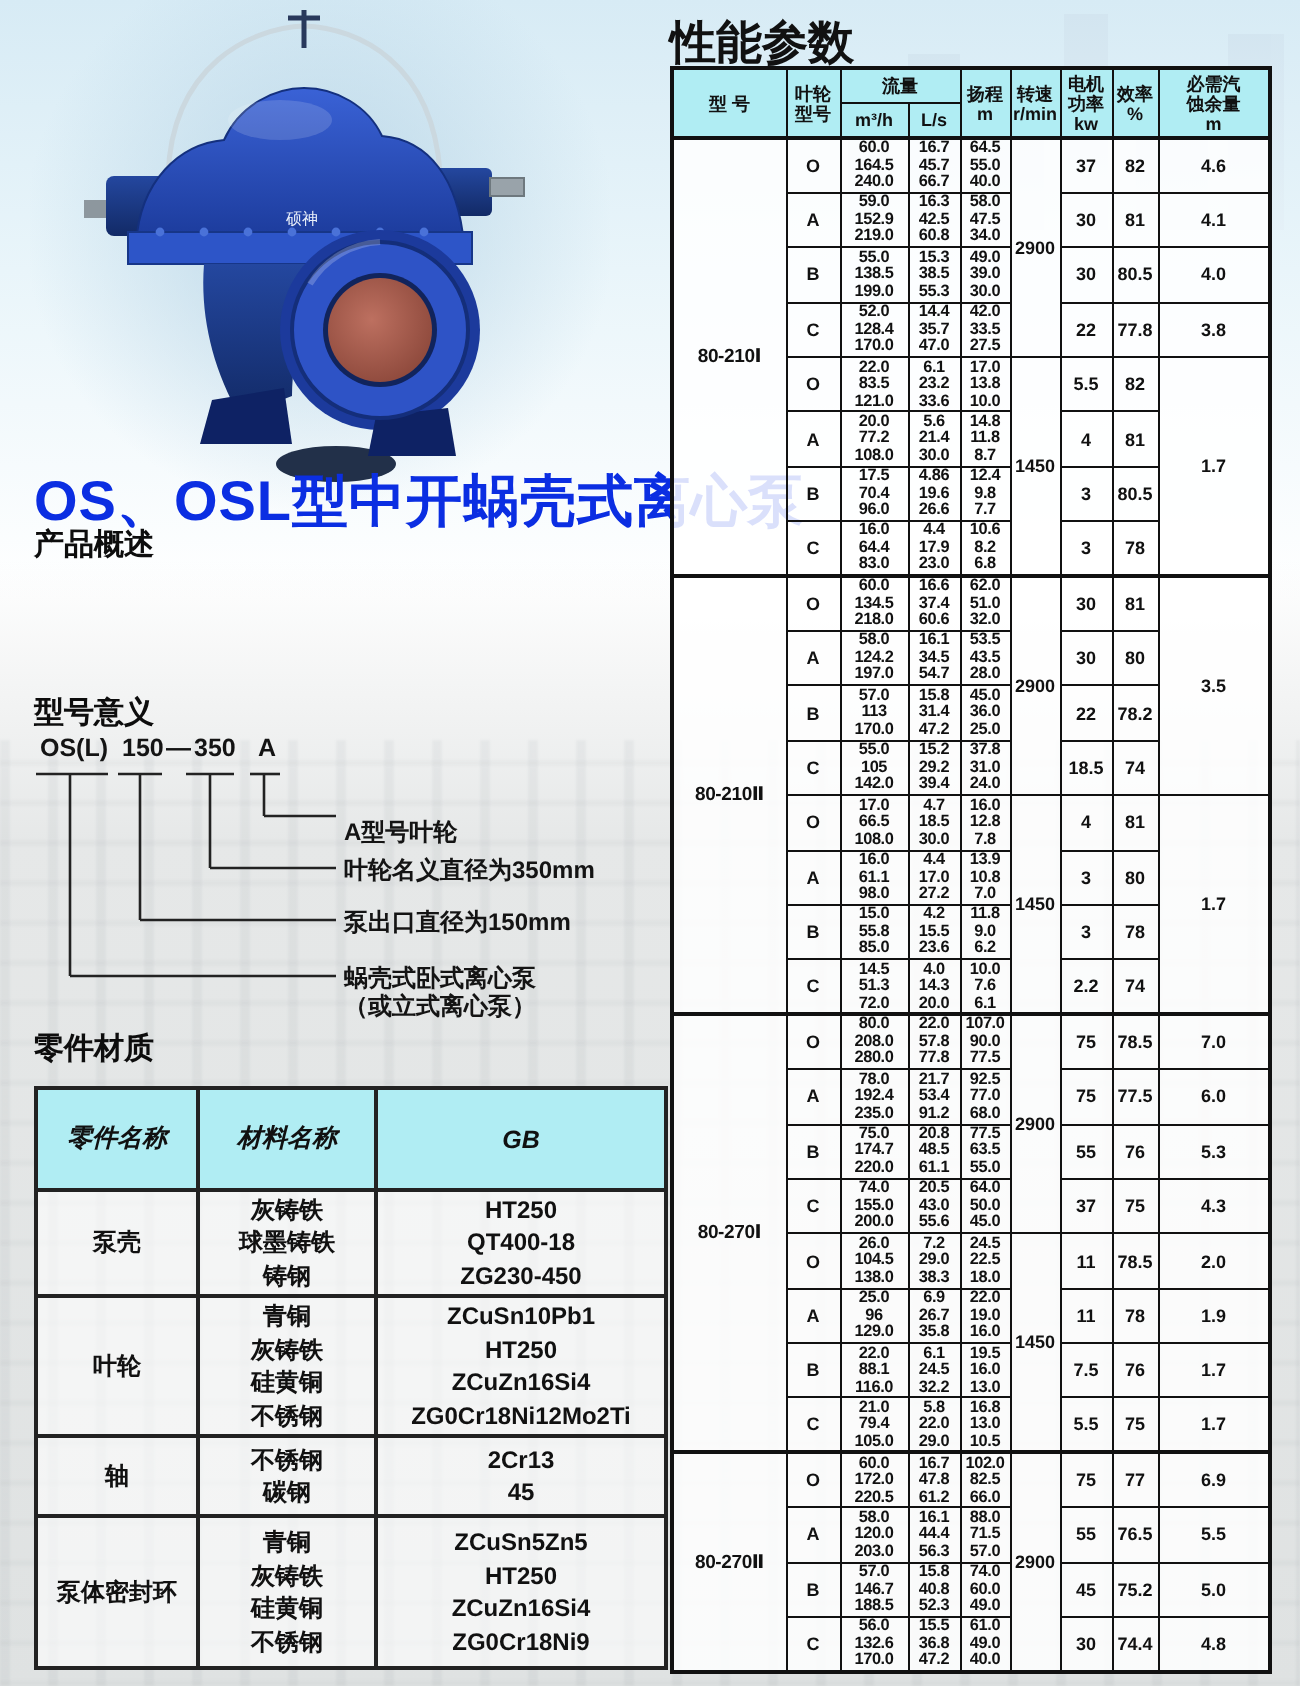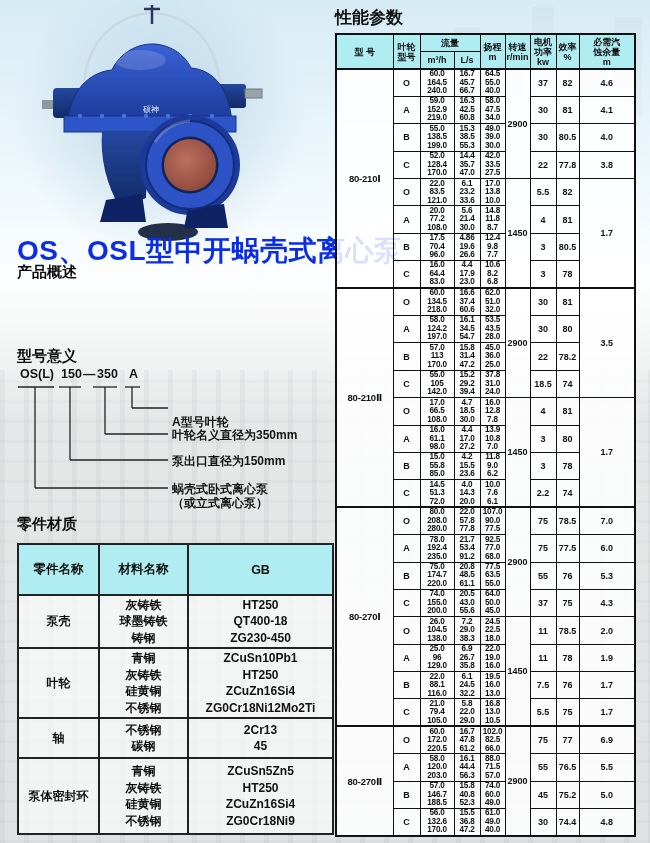--- a/index.html
+++ b/index.html
@@ -20,31 +20,31 @@
           background:radial-gradient(ellipse at 50% 45%,rgba(178,209,228,.85),rgba(178,209,228,0) 72%);}
   
   .abs{position:absolute;margin:0;}
   .main-title{left:17px;top:232px;font-size:28px;font-weight:bold;color:#0b2ee2;letter-spacing:.5px;white-space:nowrap;}
   .h2{font-size:15px;font-weight:bold;color:#0d0d0d;}
   .overview-h{left:17px;top:263px;}
   .desc{left:17px;top:283px;width:302px;font-size:12.5px;line-height:21px;
         font-weight:600;text-align:justify;color:#1a1a1a;}
   .meaning-h{left:17px;top:347px;}
   .materials-h{left:17px;top:515px;}
-  .perf-h{left:335px;top:6px;font-size:17px;font-weight:bold;}
+  .perf-h{left:335px;top:6px;font-size:23px;font-weight:bold;}
   
   .diagram{position:absolute;left:18px;top:366px;width:312px;height:148px;}
   .diagram svg{position:absolute;left:0;top:0;}
   .tok{position:absolute;top:1px;font-size:12.5px;font-weight:bold;color:#141414;}
   .dlabel{position:absolute;left:154px;font-size:12px;font-weight:600;white-space:nowrap;color:#141414;}
   
   .mat-table{position:absolute;left:17px;top:543px;width:315px;border-collapse:collapse;
              table-layout:fixed;border:2px solid #222;}
   .mat-table th,.mat-table td{border:2px solid #222;text-align:center;vertical-align:middle;padding:0;}
-  .mat-table th{background:#b0edf3;font-size:12.5px;font-weight:bold;height:49px;}
+  .mat-table th{background:#b0edf3;font-size:12.5px;font-weight:bold;height:49px;font-style:italic;}
   .mat-table td{background:rgba(255,255,255,.62);font-size:12px;font-weight:600;}
   .mat-table tbody tr:nth-child(1){height:53px;}
   .mat-table tbody tr:nth-child(2){height:70px;}
   .mat-table tbody tr:nth-child(3){height:40px;}
   .mat-table tbody tr:nth-child(4){height:76px;}
   .mat-table .stack div{line-height:16.5px;}
   
   .perf-table{position:absolute;left:335px;top:33px;width:301px;border-collapse:collapse;
               table-layout:fixed;border:2px solid #111;}
   .perf-table th,.perf-table td{border:1px solid #111;text-align:center;vertical-align:middle;padding:0;}
@@ -141,21 +141,21 @@
         <line x1="87" y1="68" x2="150" y2="68"></line>
         <line x1="52" y1="94" x2="150" y2="94"></line>
         <line x1="17" y1="122" x2="150" y2="122"></line>
       </g>
     </svg>
     <span class="tok" style="left:2px">OS(L)</span>
     <span class="tok" style="left:43px">150</span>
     <span class="tok" style="left:65px">—</span>
     <span class="tok" style="left:79px">350</span>
     <span class="tok" style="left:111px">A</span>
-    <div class="dlabel" style="top:48px">A型号叶轮</div>
+    <div class="dlabel" style="top:42px">A型号叶轮</div>
     <div class="dlabel" style="top:61px">叶轮名义直径为350mm</div>
     <div class="dlabel" style="top:87px">泵出口直径为150mm</div>
     <div class="dlabel" style="top:115px">蜗壳式卧式离心泵</div>
     <div class="dlabel" style="top:129px">（或立式离心泵）</div>
   </div>
 
   <h2 class="abs h2 materials-h">零件材质</h2>
   <table class="mat-table" id="materials-table">
       <colgroup>
         <col style="width: 81px;">

